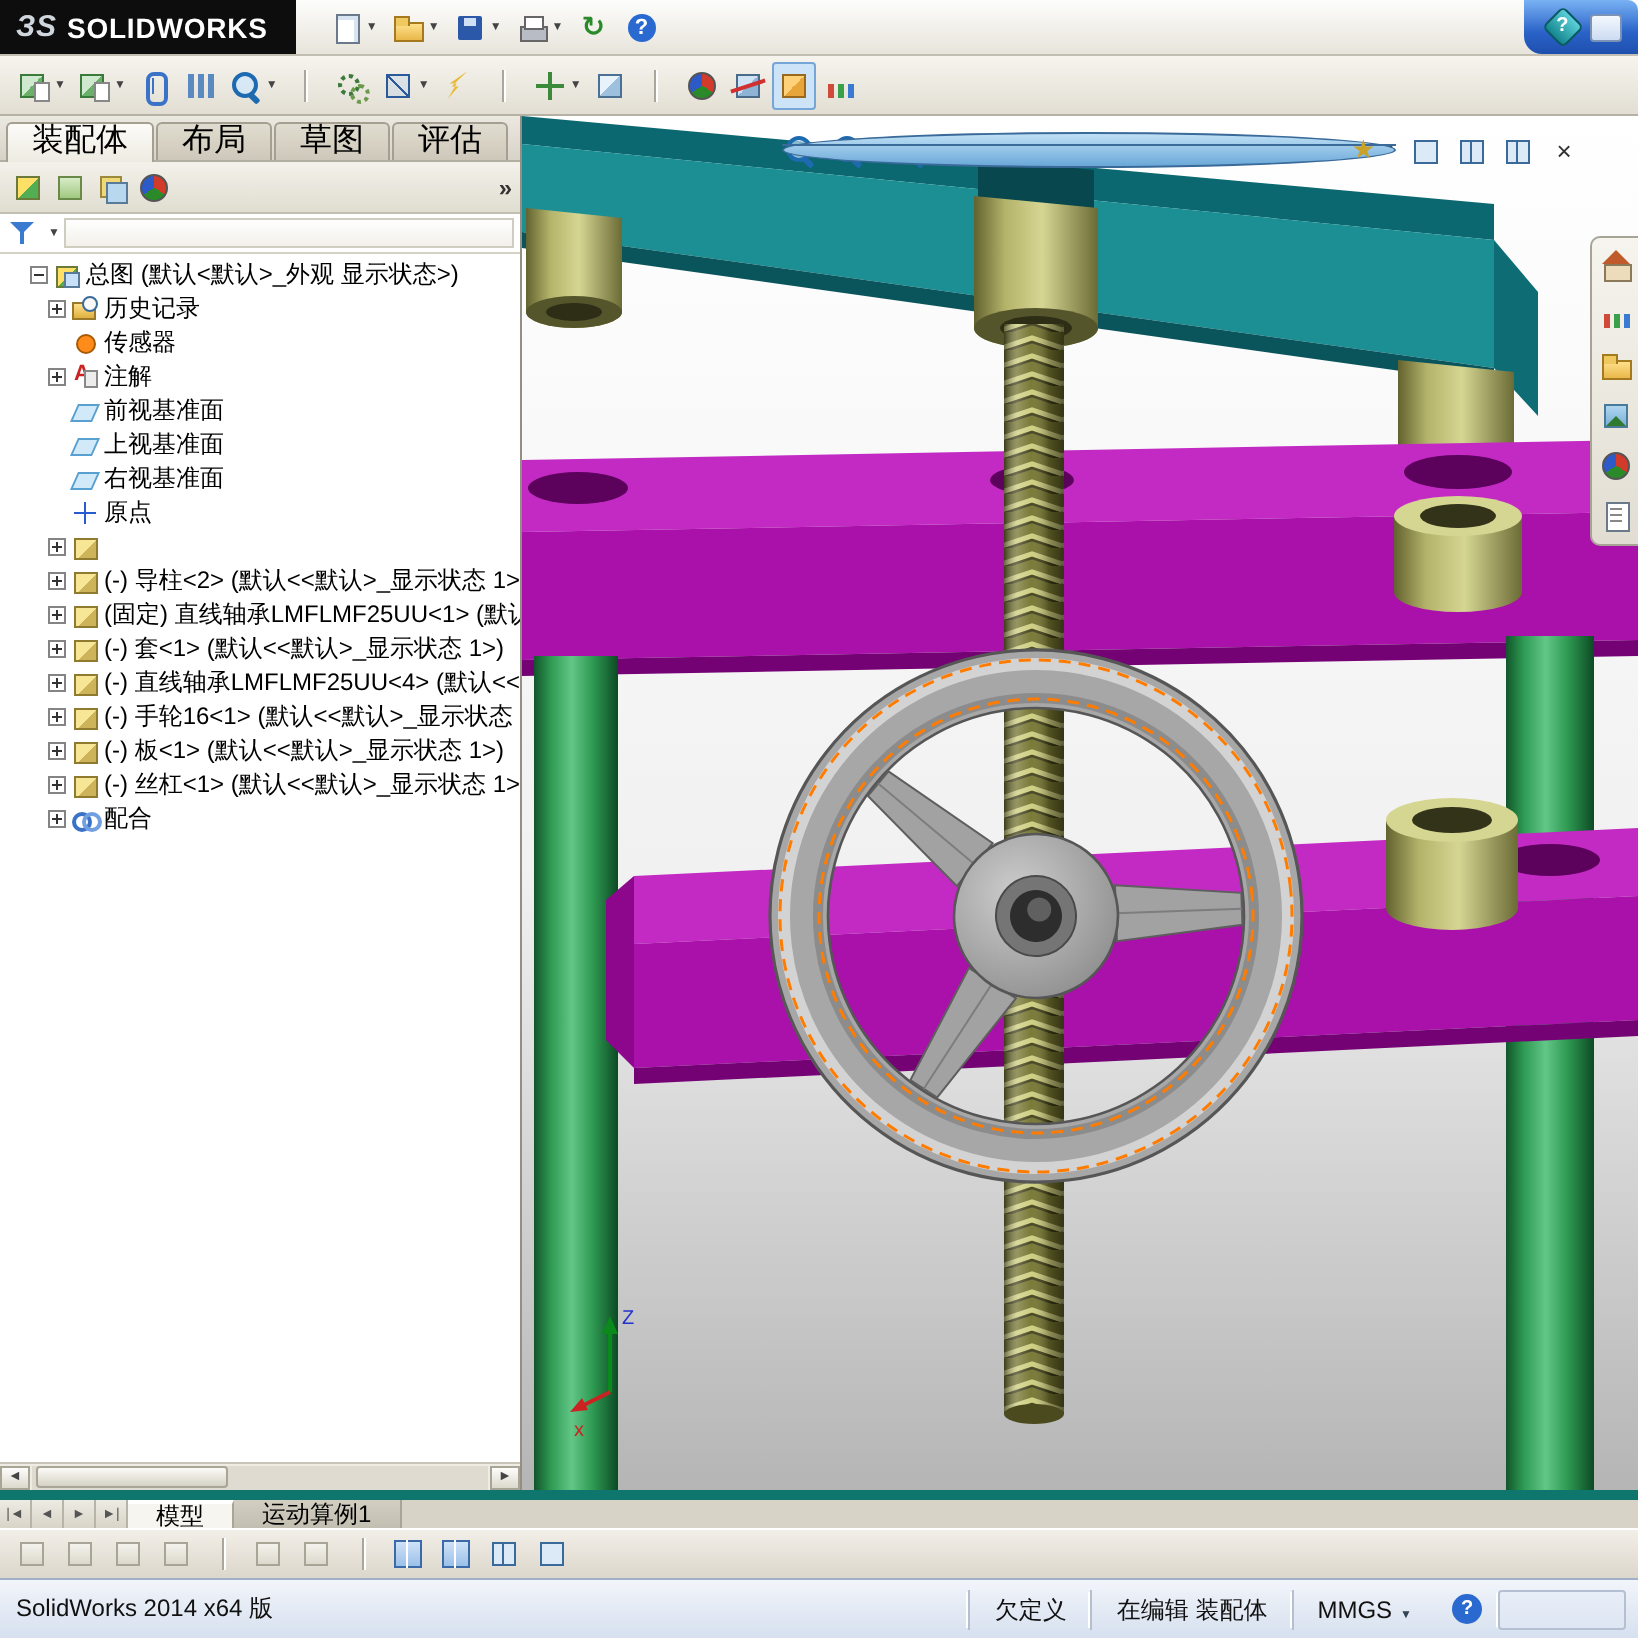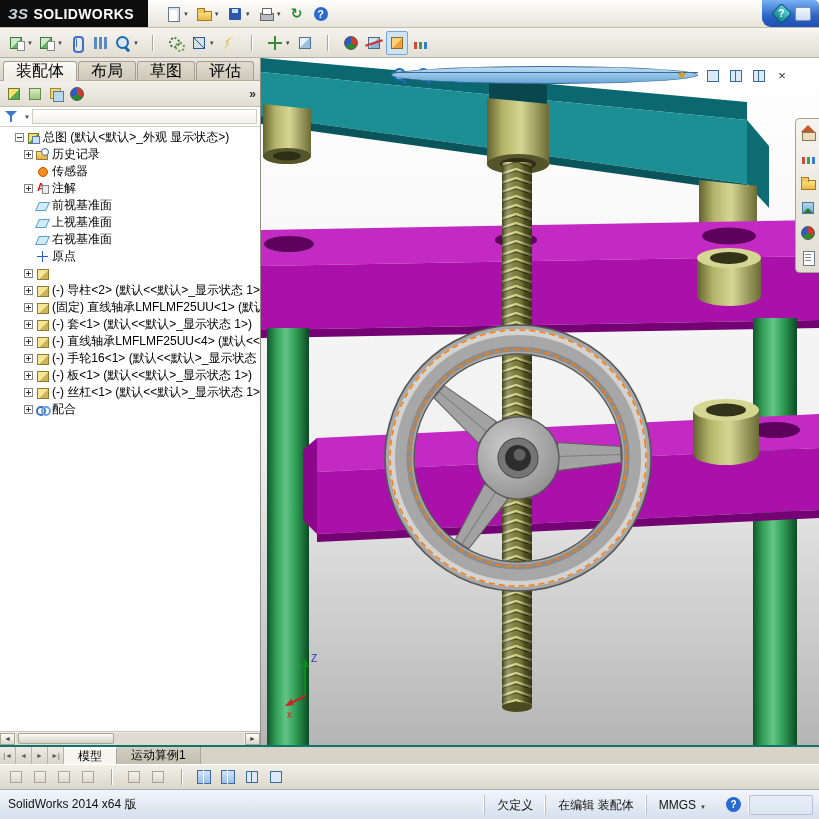--- a/index.html
+++ b/index.html
@@ -128,21 +128,21 @@
   
   .viewport{flex:1;position:relative;overflow:hidden;background:#fff}
   .scene{position:absolute;inset:0;width:100%;height:100%}
   .hud{position:absolute;top:6px;left:128px;display:flex;align-items:center;gap:2px}
   .hud .tbtn{height:22px}
   .hud2{position:absolute;top:6px;right:26px;display:flex;align-items:center;gap:1px}
   .taskstrip{position:absolute;top:60px;right:0;width:24px;padding:4px 0;display:flex;flex-direction:column;align-items:center;gap:5px;background:linear-gradient(#f6f4ee,#e1ddd2);border:1px solid #a7a395;border-right:none;border-radius:5px 0 0 5px}
   .taskstrip .tbtn{height:20px;min-width:20px}
 
   
-  .bottomtabs{height:19px;display:flex;align-items:stretch;background:#d7d3c7;border-top:2px solid #0f766e}
+  .bottomtabs{height:19px;display:flex;align-items:stretch;background:#d7d3c7;border-top:5px solid #0f766e}
   .navbtn{width:16px;display:flex;align-items:center;justify-content:center;font-size:7px;color:#555;background:linear-gradient(#eeebe3,#d8d4c8);border-right:1px solid #b8b4a8}
   .btab{padding:0 14px;display:flex;align-items:center;font-size:12px;background:linear-gradient(#d2cec2,#c2beb0);border-right:1px solid #a8a496;cursor:default}
   .btab.active{background:#f7f5ef;border-top:2px solid #fff}
   .mtoolbar{height:25px;display:flex;align-items:center;gap:2px;padding:0 5px;background:linear-gradient(#f2efe8,#dbd7cb);border-top:1px solid #fff}
   .mtoolbar .tbtn{height:21px;min-width:20px}
   .statusbar{height:30px;display:flex;align-items:center;background:linear-gradient(#f2f5fa,#d6e0ef);border-top:1px solid #9fb0c8;padding:0 6px;color:#111}
   .statusbar .apptext{padding-left:2px}
   .seg{padding:0 12px;height:20px;line-height:20px;border-left:1px solid #b4bfd2;box-shadow:-2px 0 0 -1px #fff}
   .seg.first{margin-left:auto}
   .seg .caret{font-size:6px;color:#345;margin-left:4px}

